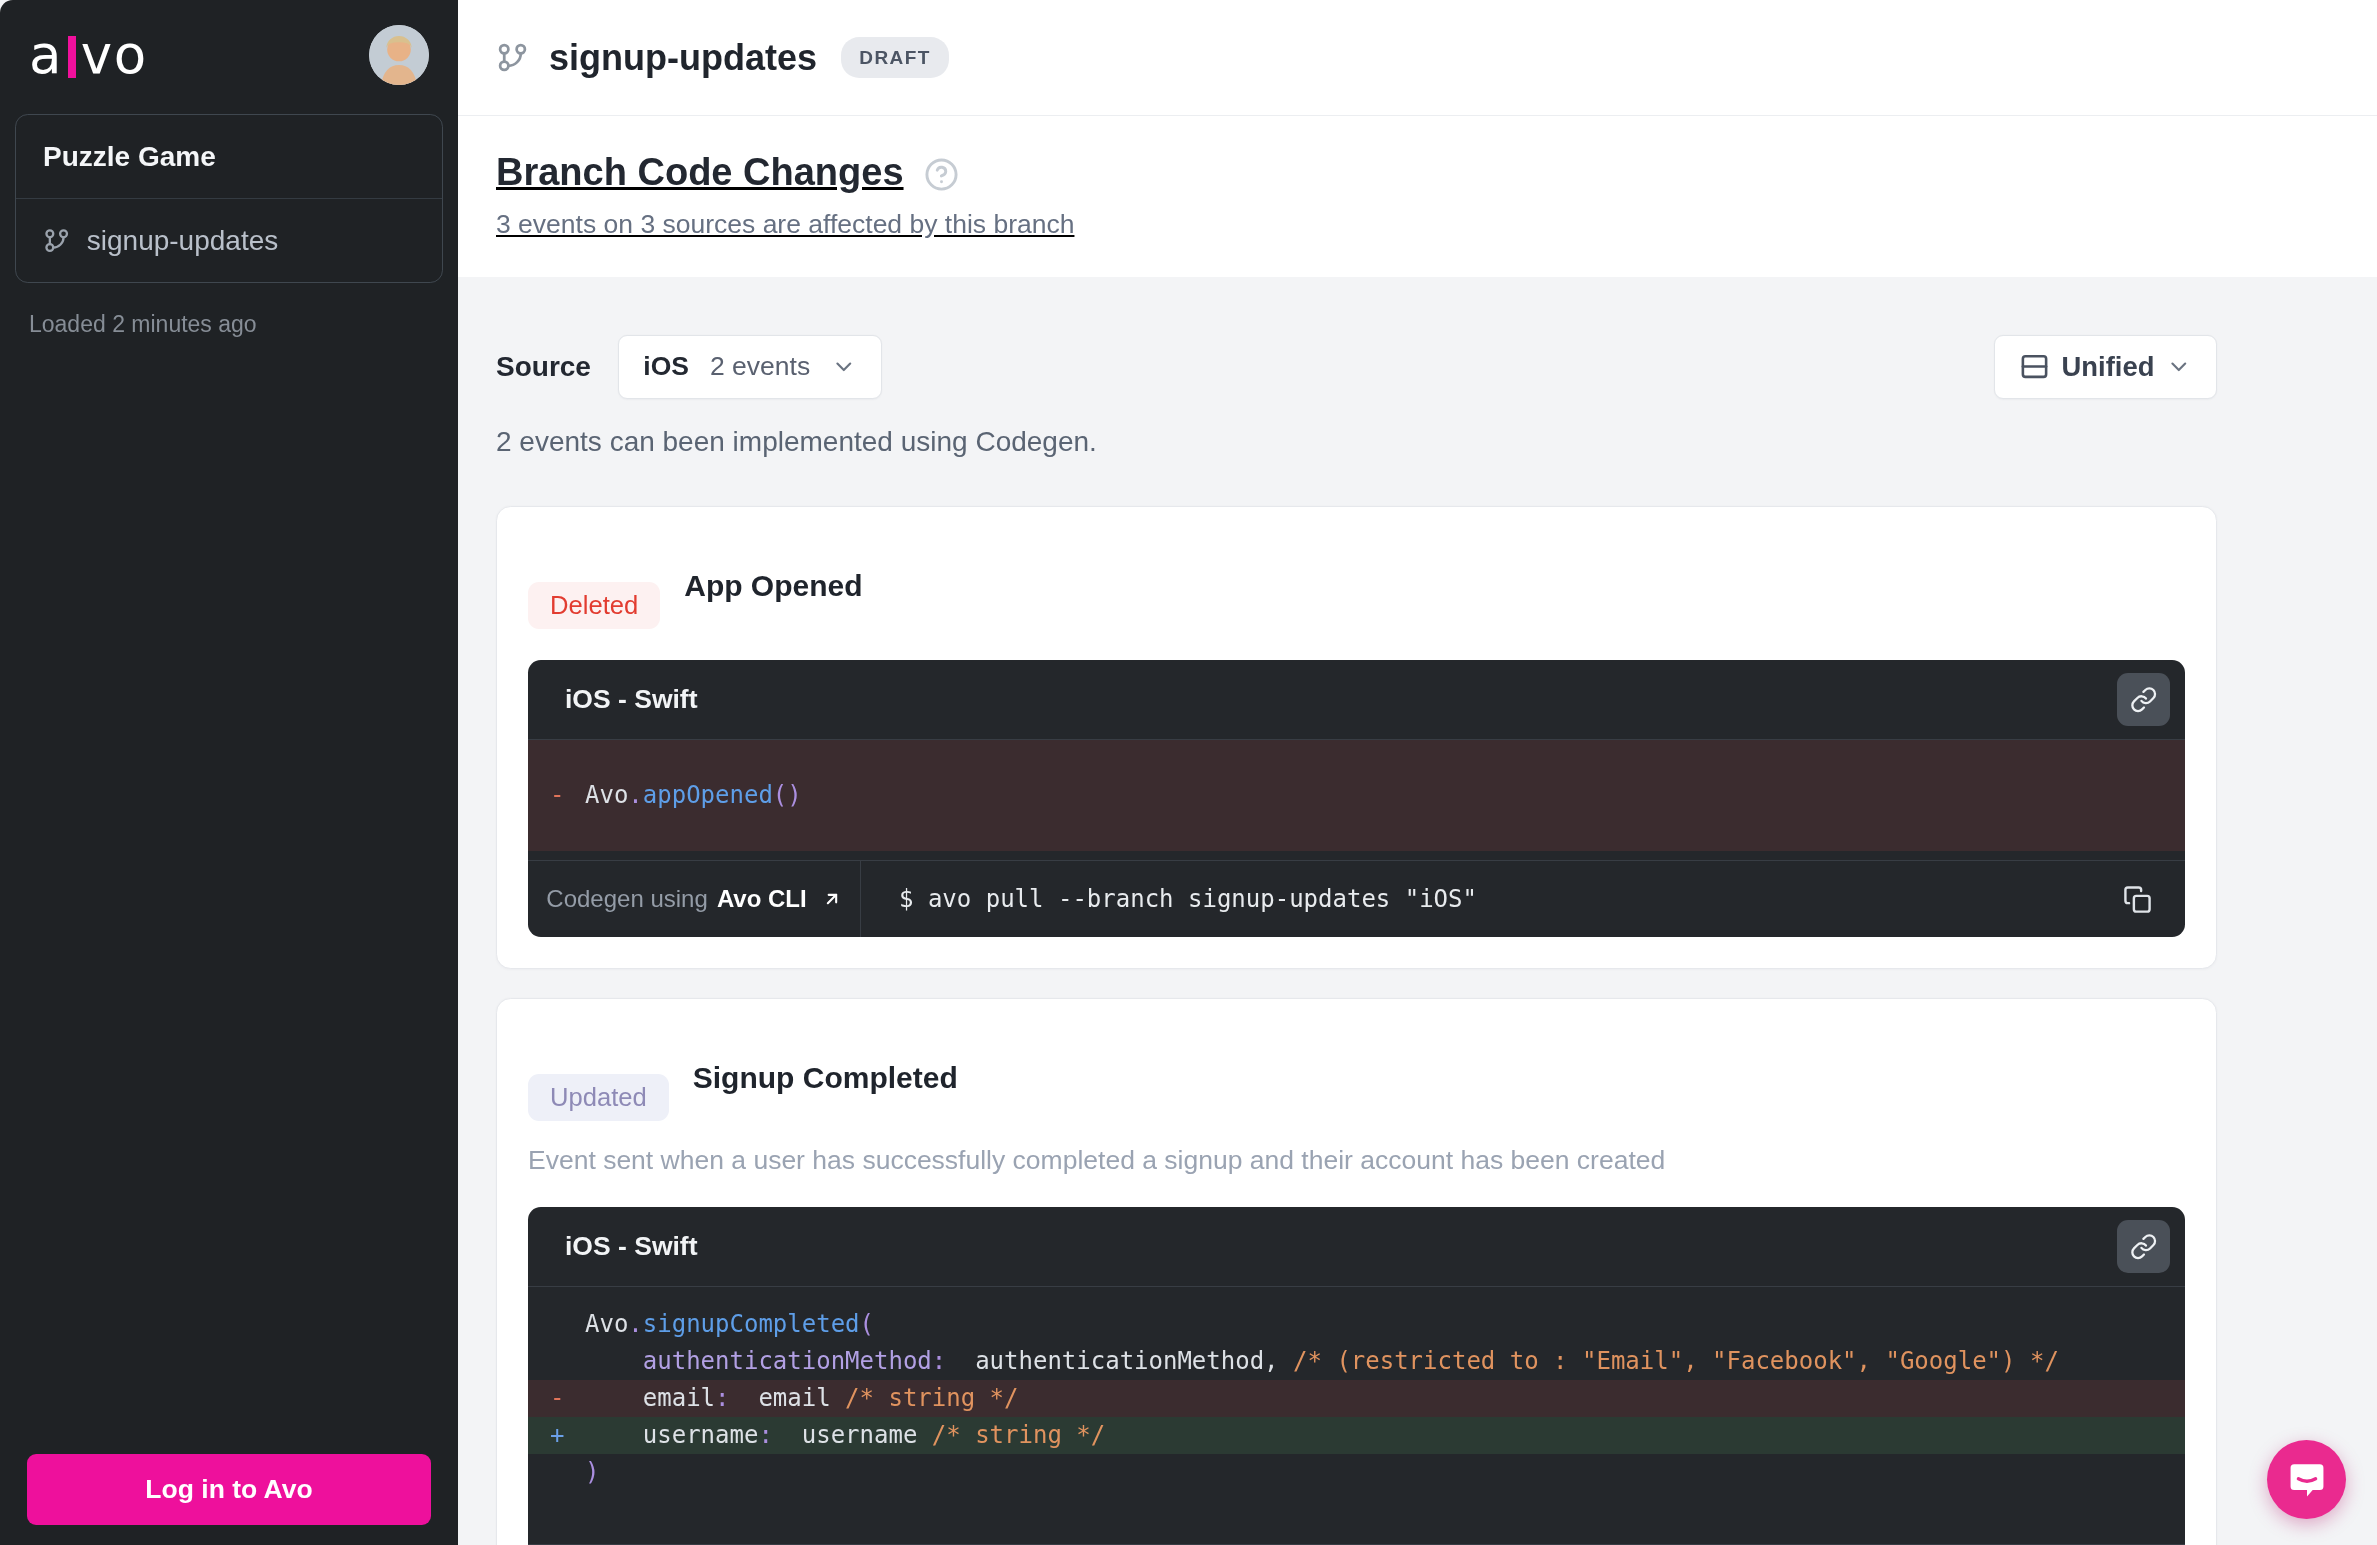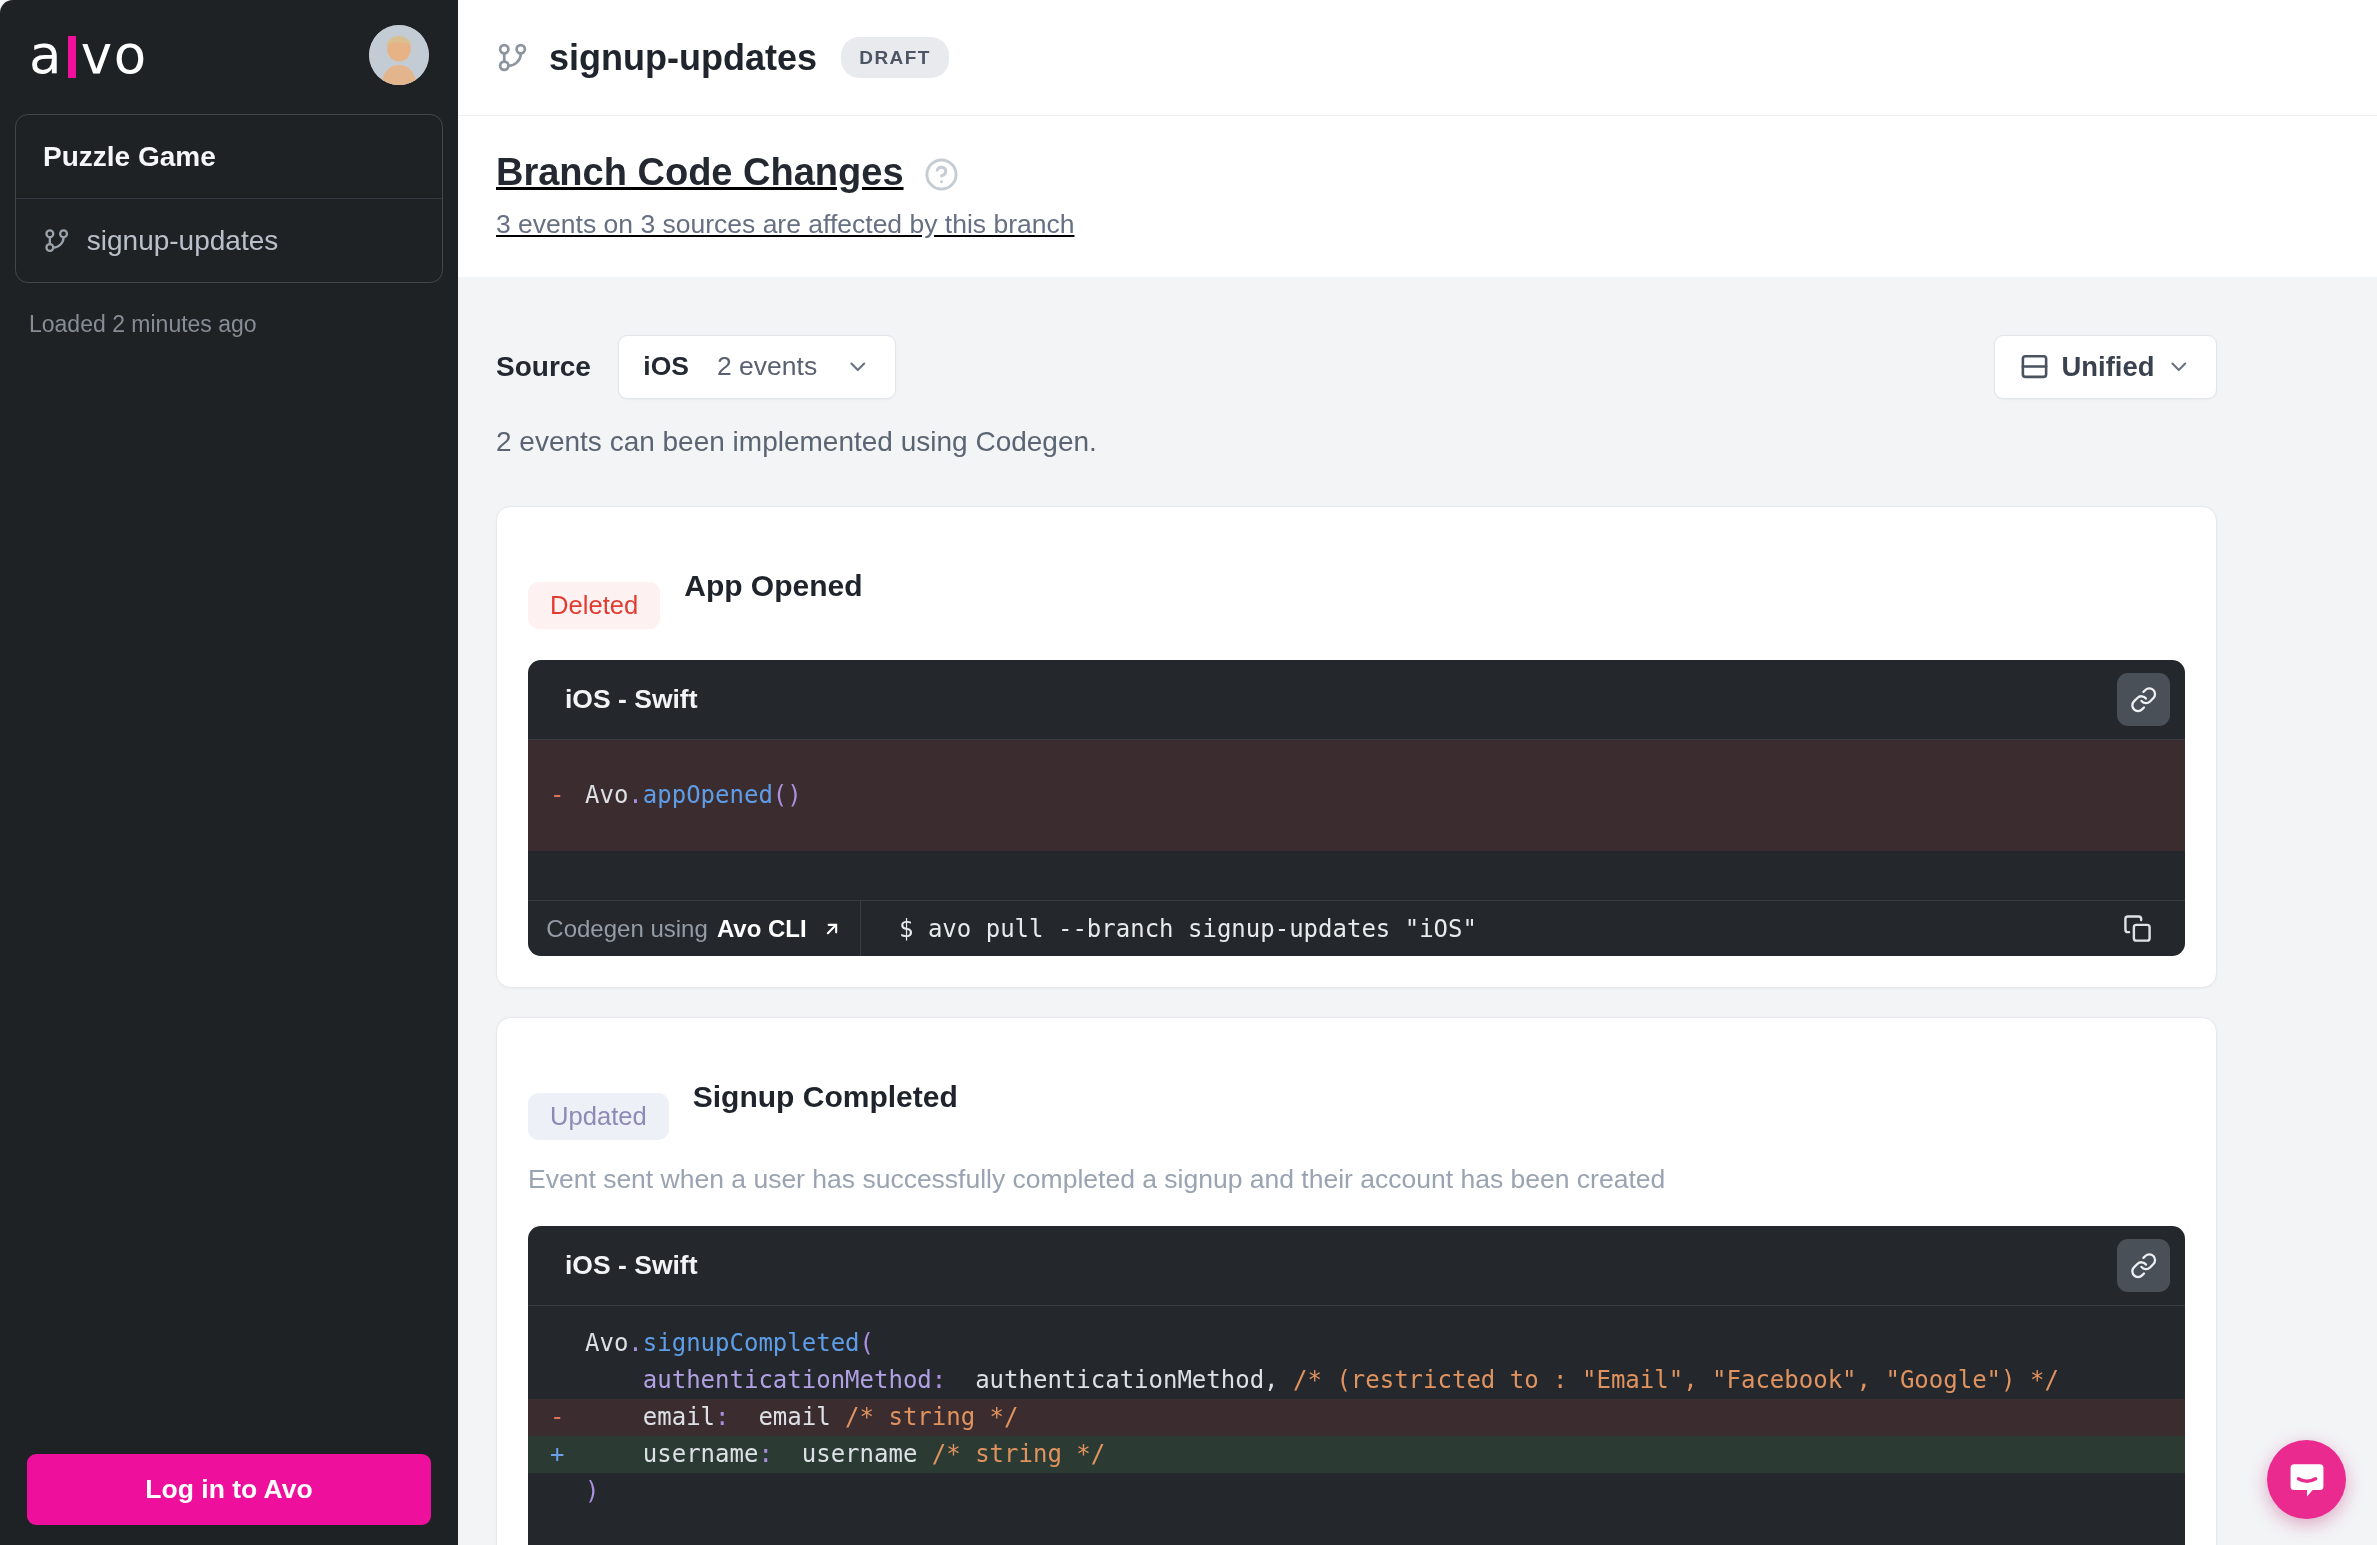--- a/index.html
+++ b/index.html
@@ -32,21 +32,21 @@
   .page-heading { font-size:38px; font-weight:bold; color:#232831; }
   .help-ic { color:#c6ccd3; margin-top:3.7px; }
   .page-subheading { margin-top:14.6px; font-size:26.5px; color:#667082; }
 
   .gray-area { flex:1; background:#f3f4f6; padding:58px 38px 0 38px; overflow:hidden; }
   .content { width:1721px; }
 
   .source-row { display:flex; align-items:center; justify-content:space-between; }
   .source-left { display:flex; align-items:center; gap:27.4px; }
   .source-label { font-size:28px; font-weight:bold; color:#232831; }
-  .btn-dd { display:flex; align-items:center; gap:28px; height:64px; padding:0 24px; background:#fff; border:1.8px solid #e2e5e9; border-radius:9.1px; box-shadow:0 0.9px 1.8px rgba(20,30,50,.04); cursor:pointer; font-family:inherit; }
+  .btn-dd { display:flex; align-items:center; gap:21px; height:64px; padding:0 24px; background:#fff; border:1.8px solid #e2e5e9; border-radius:9.1px; box-shadow:0 0.9px 1.8px rgba(20,30,50,.04); cursor:pointer; font-family:inherit; }
   .src-value { font-size:26.5px; font-weight:bold; color:#232831; }
   .src-count { font-size:26.5px; color:#5a6170; }
   .chev { color:#6a7381; }
   .view-btn { gap:12px; }
   .view-ic { color:#4a5260; }
   .view-label { font-size:27.4px; font-weight:bold; color:#3a4250; }
 
   .codegen-note { margin-top:27.4px; font-size:28px; color:#5a6473; }
 
   
@@ -72,21 +72,21 @@
   .code-line.add { background:#2b3a33; }
   .marker { display:inline-block; width:35px; flex:0 0 35px; }
   .marker.del-m { color:#e0745a; }
   .marker.add-m { color:#6ba0e8; }
   .tk-plain { color:#dde1e6; }
   .tk-func { color:#5e9ee8; }
   .tk-punct { color:#ab8fe0; }
   .tk-param { color:#b2a0e4; }
   .tk-comment { color:#e0935f; }
 
-  .code-foot { display:flex; align-items:stretch; border-top:1.8px solid #383d44; height:56px;margin-top:40px; }
+  .code-foot { display:flex; align-items:stretch; border-top:1.8px solid #383d44; height:77px; }
   .foot-left { flex:0 0 333px; display:flex; align-items:center; justify-content:center; gap:9.1px; border-right:1.8px solid #383d44; font-size:24px; color:#949ca7; }
   .cli-link { color:#ffffff; font-weight:bold; display:inline-flex; align-items:center; gap:15px; text-decoration:none; cursor:pointer;justify-content:flex-end; }
   .foot-right { flex:1; display:flex; align-items:center; padding:0 22px 0 38px; }
   .cmd { font-family:"DejaVu Sans Mono", monospace; font-size:24px; color:#e8ebee; flex:1; }
   .copy-btn { background:none; border:none; color:#dfe3e8; cursor:pointer; display:flex; align-items:center; justify-content:center; width:51px; height:51px; }
 
   
   .chat-bubble { position:absolute; right:31px; bottom:25.6px; width:79px; height:79px; border-radius:50%; background:#ea2a8f; display:flex; align-items:center; justify-content:center; box-shadow:0 5.5px 18.3px rgba(180,30,110,.35); cursor:pointer; }
 </style>
 </head>

